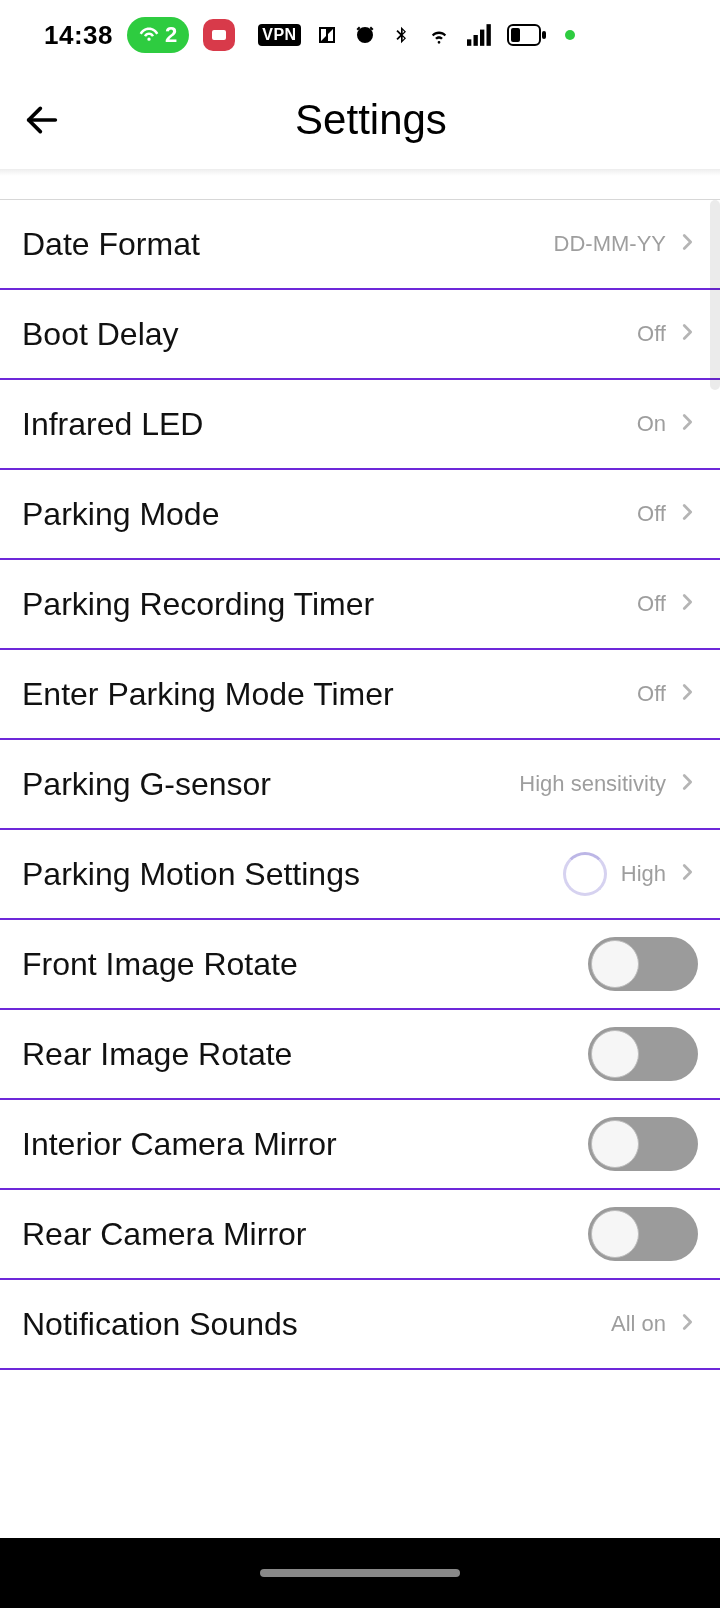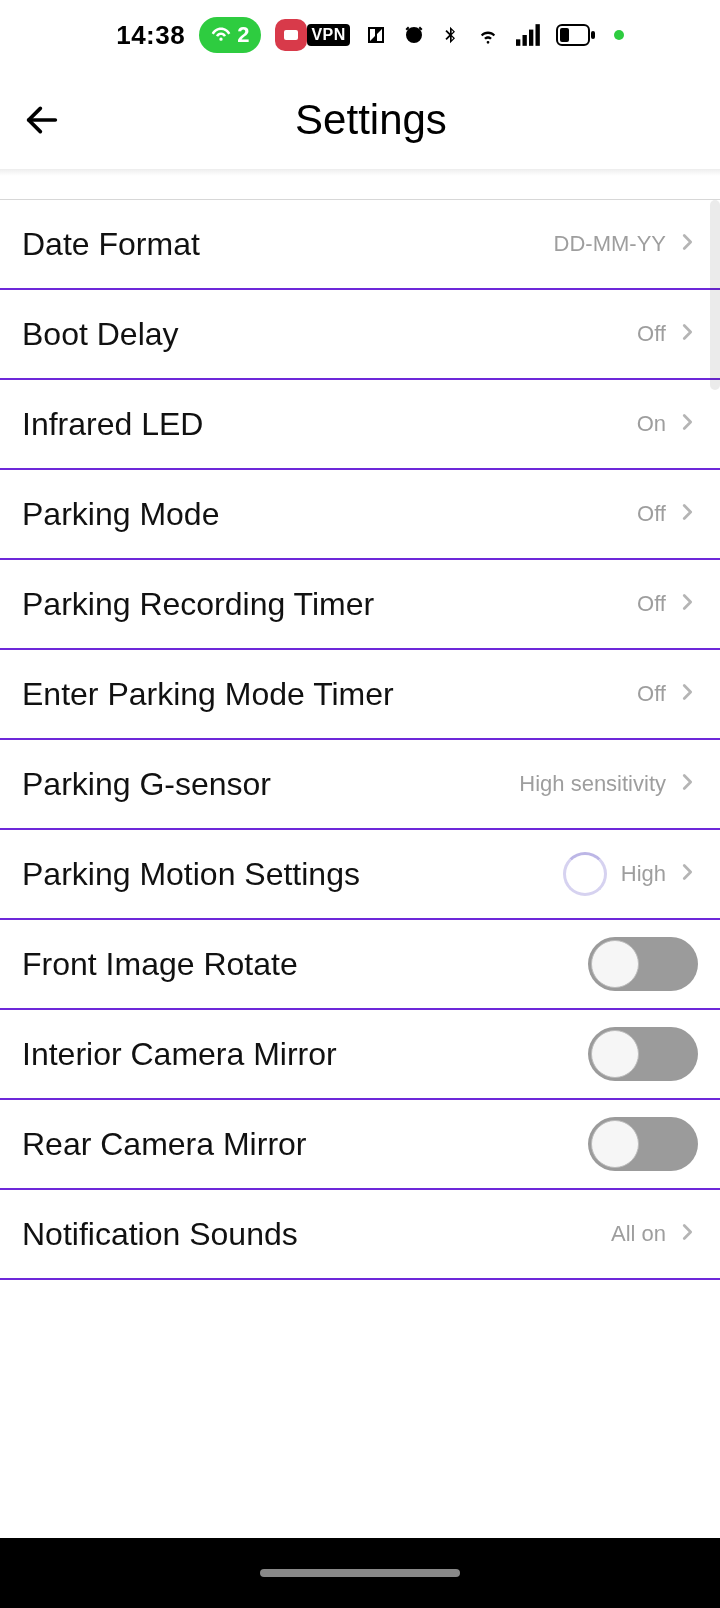--- a/index.html
+++ b/index.html
@@ -4,27 +4,27 @@
 <style>
   * { box-sizing: border-box; margin: 0; padding: 0; }
   html, body { width: 720px; height: 1608px; font-family: -apple-system, "Helvetica Neue", Arial, sans-serif; background: #fff; color: #000; }
   body { display: flex; flex-direction: column; }
 
   
   .status-bar {
     height: 70px;
     display: flex;
     align-items: center;
-    justify-content: center;
+    justify-content: flex-start;
     padding: 0 24px 0 44px;
     font-size: 26px;
     font-weight: 600;
   }
   .status-left { display: flex; align-items: center; gap: 14px; }
-  .status-right { display: flex; align-items: center; gap: 14px; }
+  .status-right { display: flex; align-items: center; gap: 14px; margin-left: 23px; }
   .status-time { font-weight: 600; letter-spacing: 0.5px; }
   .pill {
     background: #2ecc40;
     color: #fff;
     border-radius: 18px;
     height: 36px;
     padding: 0 12px;
     display: flex;
     align-items: center;
     gap: 6px;
@@ -243,20 +243,26 @@
             <polyline points="9 5 16 12 9 19"></polyline>
           </svg></span>
       </div>
       <div class="row">
         <span class="label">Front Image Rotate</span>
         <span class="toggle">
           <span class="knob"></span>
         </span>
       </div>
       <div class="row">
+        <span class="label">Rear Image Rotate</span>
+        <span class="toggle">
+          <span class="knob"></span>
+        </span>
+      </div>
+      <div class="row">
         <span class="label">Interior Camera Mirror</span>
         <span class="toggle">
           <span class="knob"></span>
         </span>
       </div>
       <div class="row">
         <span class="label">Rear Camera Mirror</span>
         <span class="toggle">
           <span class="knob"></span>
         </span>

